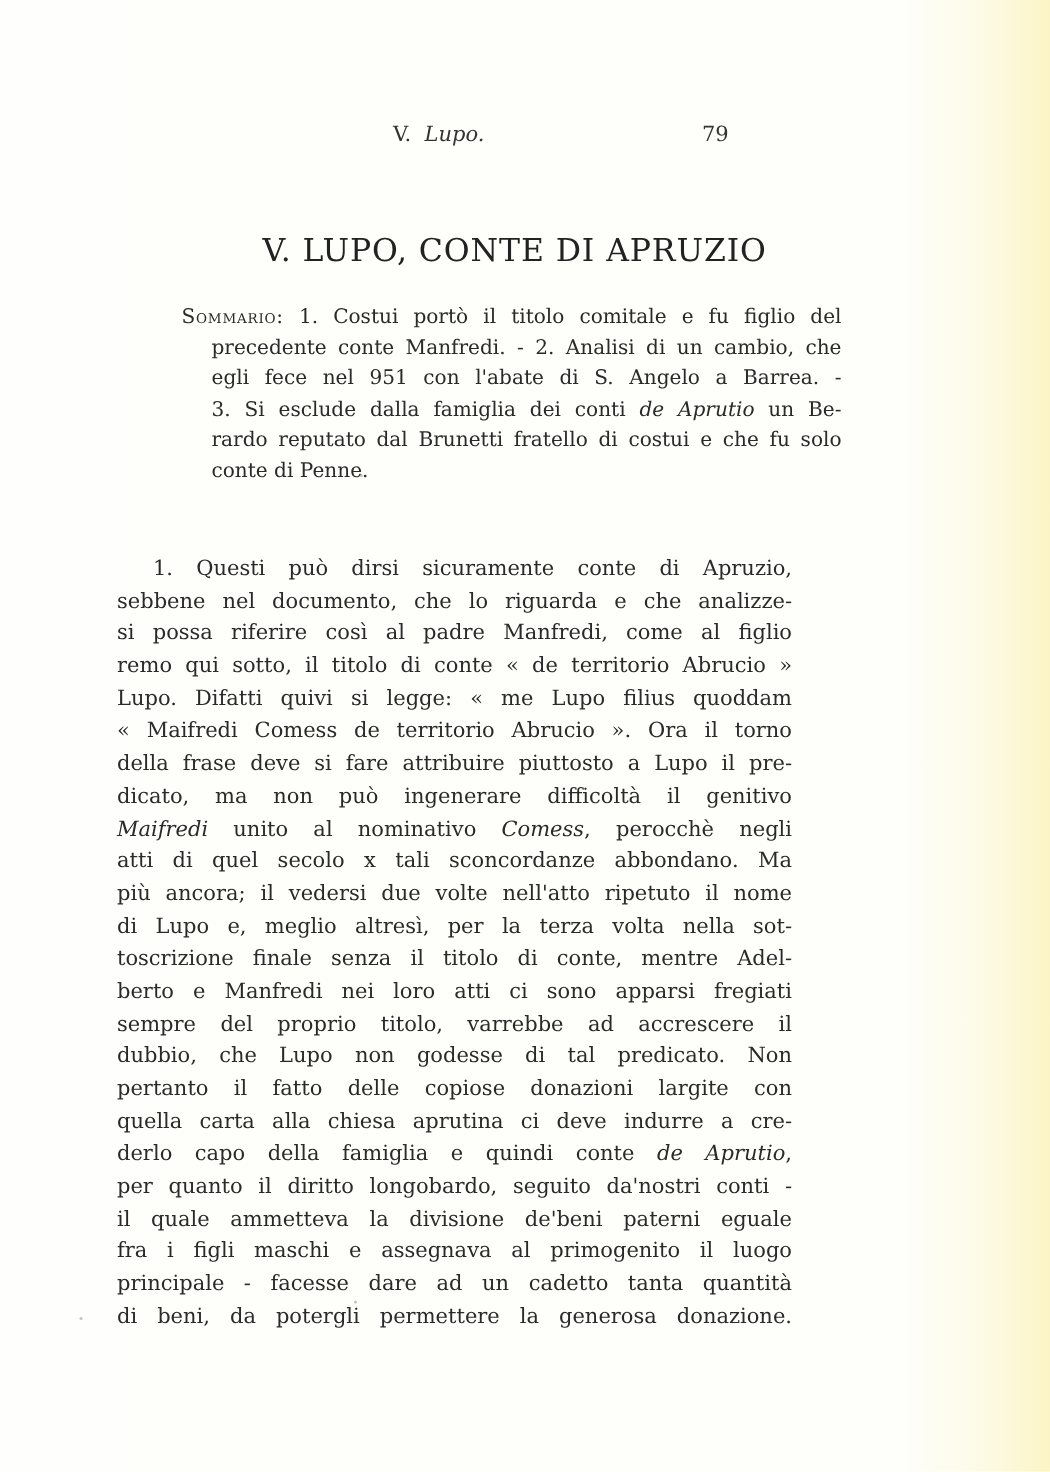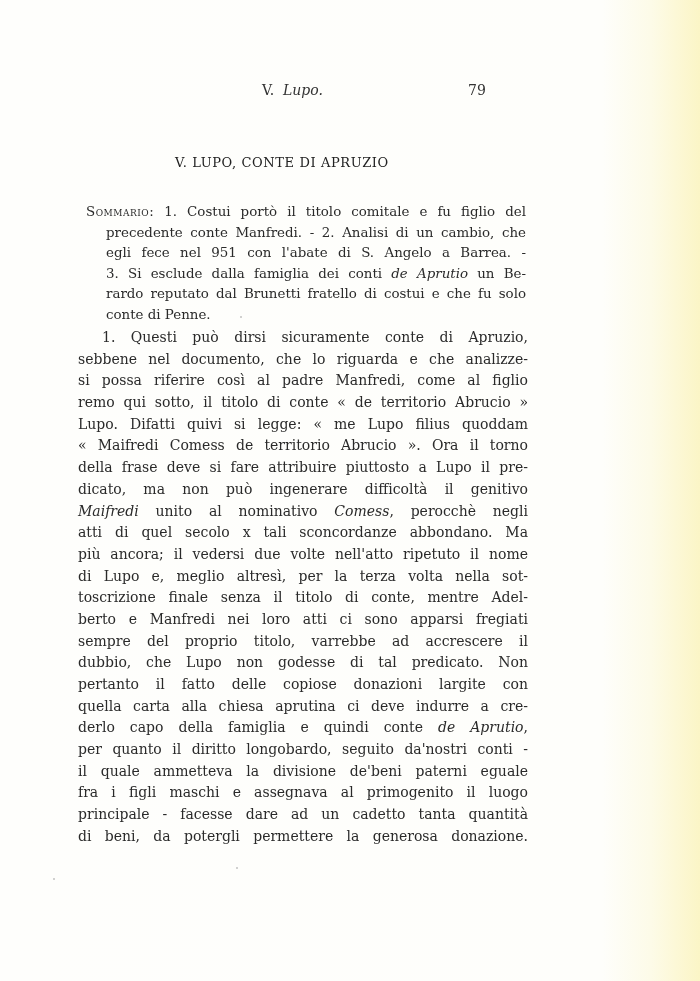--- a/index.html
+++ b/index.html
@@ -13,34 +13,34 @@
   .page { position: absolute; left: 0; top: 0; width: 700px; height: 981px; }
   .running-head {
     position: absolute; top: 82px; left: 258px; width: 290px;
     font-size: 14px; color: #333;
   }
   .running-head .rh-title { position: absolute; left: 4px; }
   .running-head .rh-title i { font-style: italic; }
   .running-head .rh-page { position: absolute; left: 210px; }
   .chapter-title {
     position: absolute; top: 155px; left: 175px;
-    font-size: 13px; letter-spacing: 0.6px; color: #222;
+    font-size: 21px; letter-spacing: 0.6px; color: #222;
   }
   .summary { position: absolute; top: 202px; left: 86px; width: 440px; font-size: 13.4px; }
   .line {
     display: block; white-space: nowrap; text-align: justify; text-align-last: justify;
     height: 20.5px; line-height: 20.5px;
   }
-  .summary .line { padding-left: 20px; width: 420px; }
+  .summary .line { padding-left: 20px; width: 420px; margin-left: 35px; }
   .summary .line.first { padding-left: 0; width: 440px; }
   .summary .line.last { text-align-last: left; }
   .sc { font-variant: small-caps; letter-spacing: 0.5px; }
   .body-text { position: absolute; top: 327px; left: 78px; width: 450px; font-size: 14px; }
   .body-text .line { height: 21.7px; line-height: 21.7px; width: 450px; }
-  .body-text .line.indent { padding-left: 24px; width: 426px; }
+  .body-text .line.indent { padding-left: 24px; width: 426px; margin-top: 42px; }
   i { font-style: italic; }
   .speck { position: absolute; width: 2px; height: 2px; background: #999; border-radius: 1px; opacity: 0.6; }
 </style>
 </head>
 <body>
 
 <div class="page">
 
   <div class="running-head">
     <span class="rh-title"><span>V.</span>&nbsp;&nbsp;<i>Lupo.</i></span>

